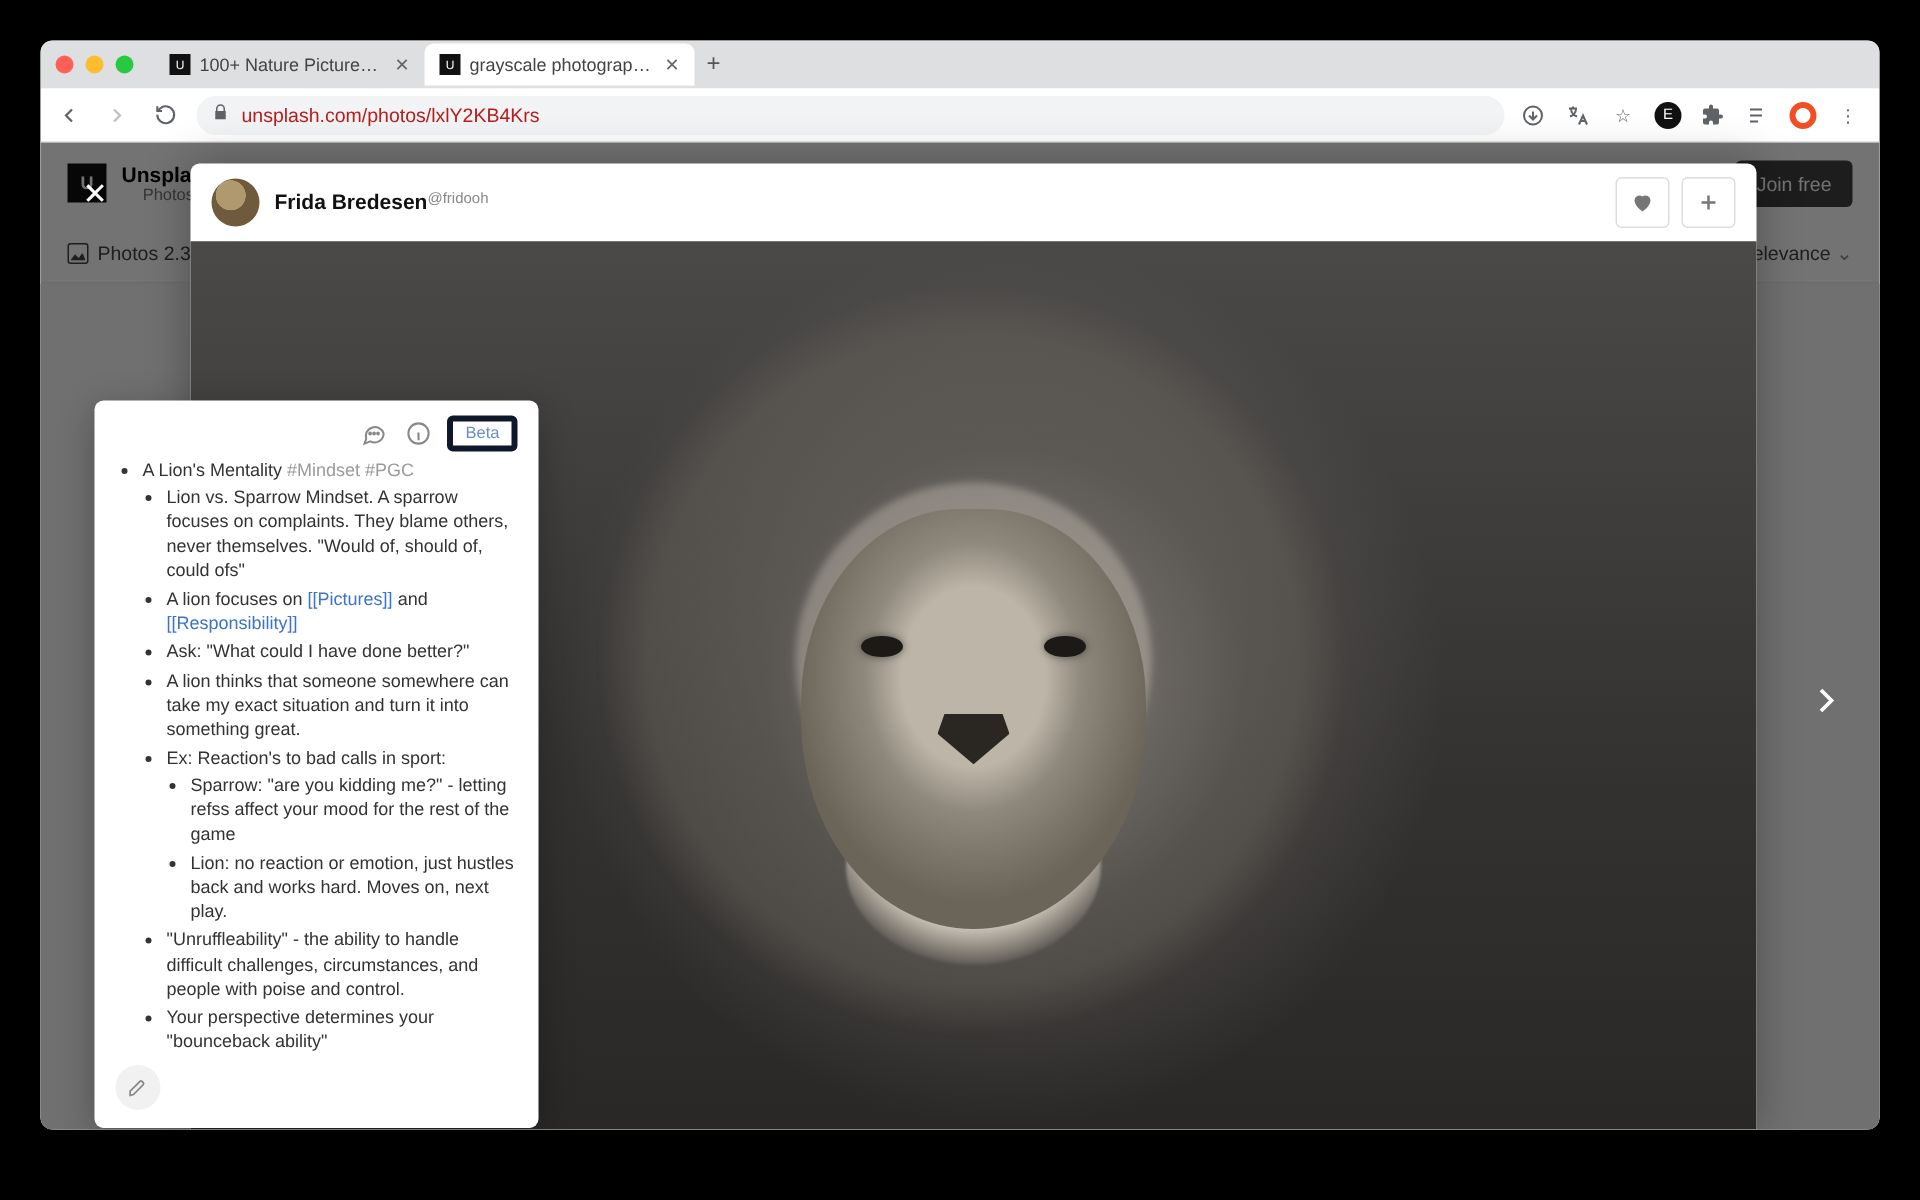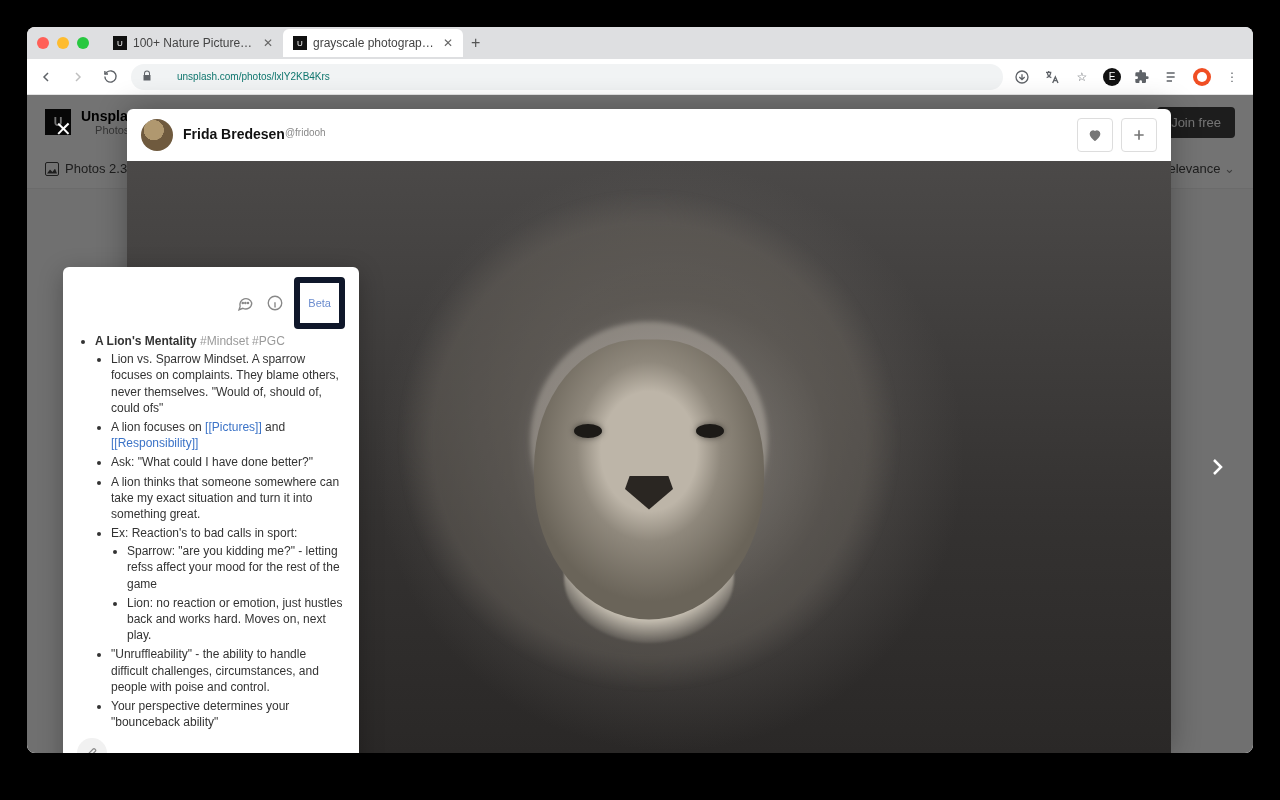--- a/index.html
+++ b/index.html
@@ -68,23 +68,23 @@
   }
   .nav-icon { width: 22px; height: 22px; display:flex; align-items:center; justify-content:center; color:#5f6368; cursor:pointer; font-size: 14px; }
   .nav-icon.fwd { color:#bfbfbf; }
   .urlbox {
     flex: 1;
     background: #f1f3f4;
     border-radius: 14px;
     height: 26px;
     display: flex; align-items: center;
     padding: 0 10px;
-    gap: 24px;
-    font-size: 10px;
-    color: #0f766e;
+    gap: 8px;
+    font-size: 13px;
+    color: #b91c1c;
   }
   .lock { font-size: 11px; color:#5f6368; }
   .right-icons { display: flex; align-items: center; gap: 12px; padding-right:4px; }
   .ext-icon { width:18px; height:18px; border-radius:50%; display:flex; align-items:center; justify-content:center; font-size:12px; color:#5f6368; }
   .ext-icon.avatar { background:#111; color:#fff; font-size:10px; }
   .ext-icon.color { background:#f04e23; }
   
   .page-back {
     position: relative; flex: 1; background: #f9f9f9;
   }
@@ -240,27 +240,27 @@
     display:flex; justify-content:flex-end; align-items:center; gap:8px;
     margin-bottom:4px;
   }
   .chat-ico, .info-ico {
     width:22px;height:22px;border-radius:50%;
     display:flex;align-items:center;justify-content:center;
     color:#888; cursor:pointer;
   }
   .beta-badge {
     font-size:11px; color:#6b8cce;
-    border:6px solid #0f172a;
-    padding:14px 8px; border-radius:4px;
+    border:4px solid #0f172a;
+    padding:2px 8px; border-radius:4px;
   }
   .notes-card ul { list-style: disc; padding-left: 18px; }
   .notes-card ul ul { padding-left: 16px; margin-top:2px; }
   .notes-card li { margin-bottom: 3px; line-height:1.35; }
-  .note-title { font-weight:700; }
+  .note-title { font-weight:400; }
   .tag { color:#9a9a9a; }
   .link { color:#3b73c7; }
   .edit-circle {
     width:30px;height:30px;border-radius:50%;
     background:#f1f1f1;
     display:flex;align-items:center;justify-content:center;
     margin-top:8px; color:#888; cursor:pointer;
   }
 </style>
 </head>

